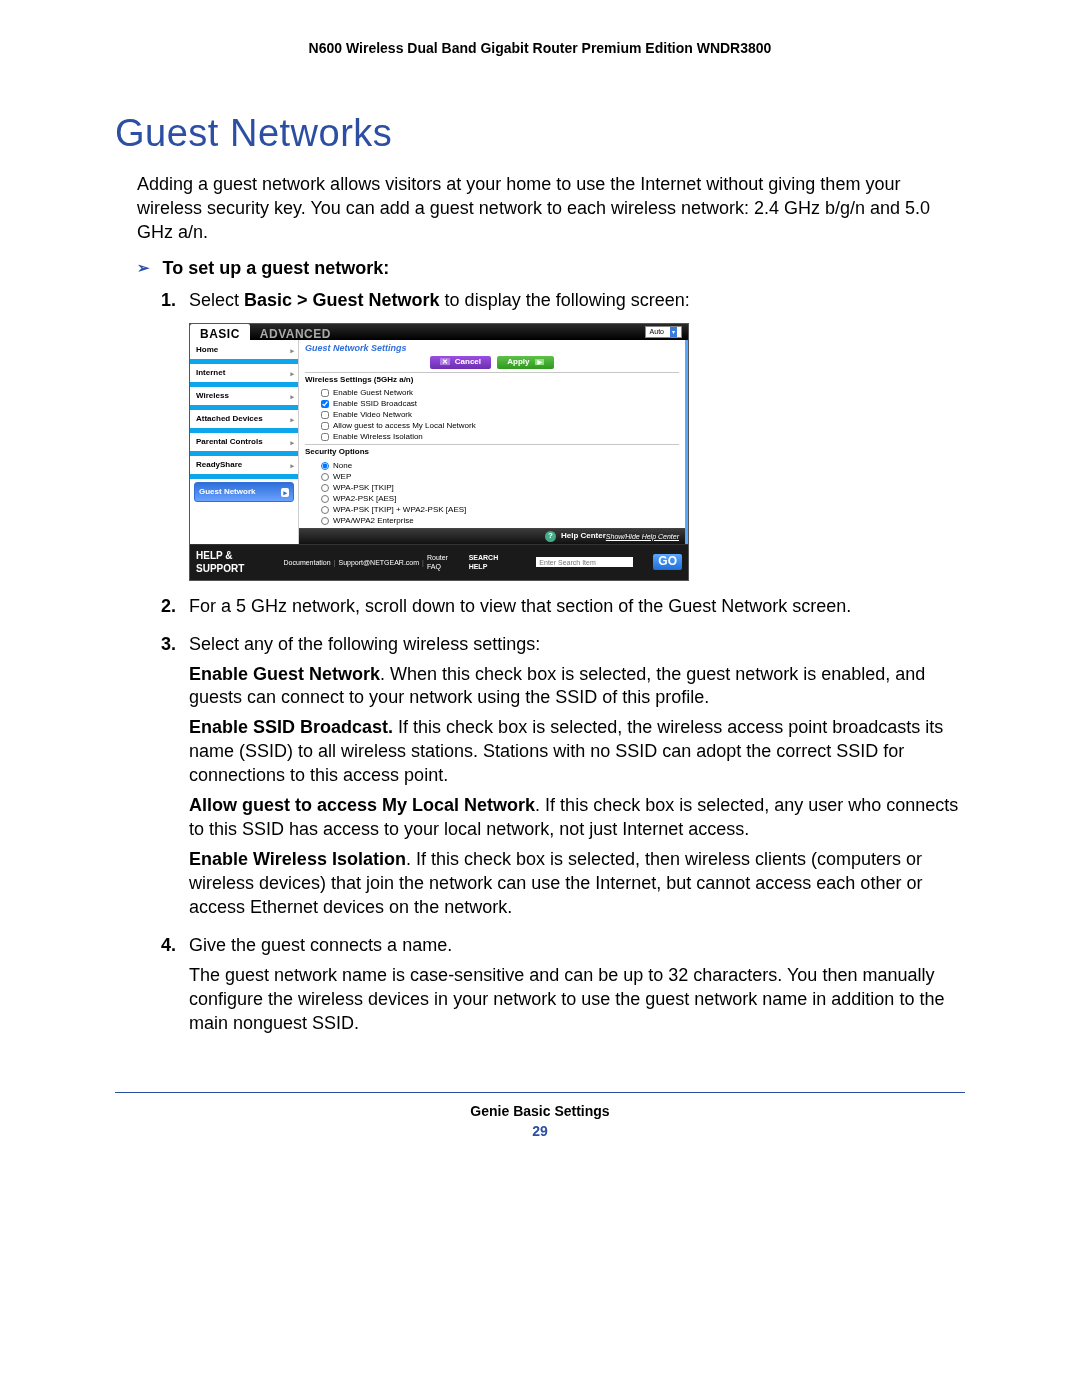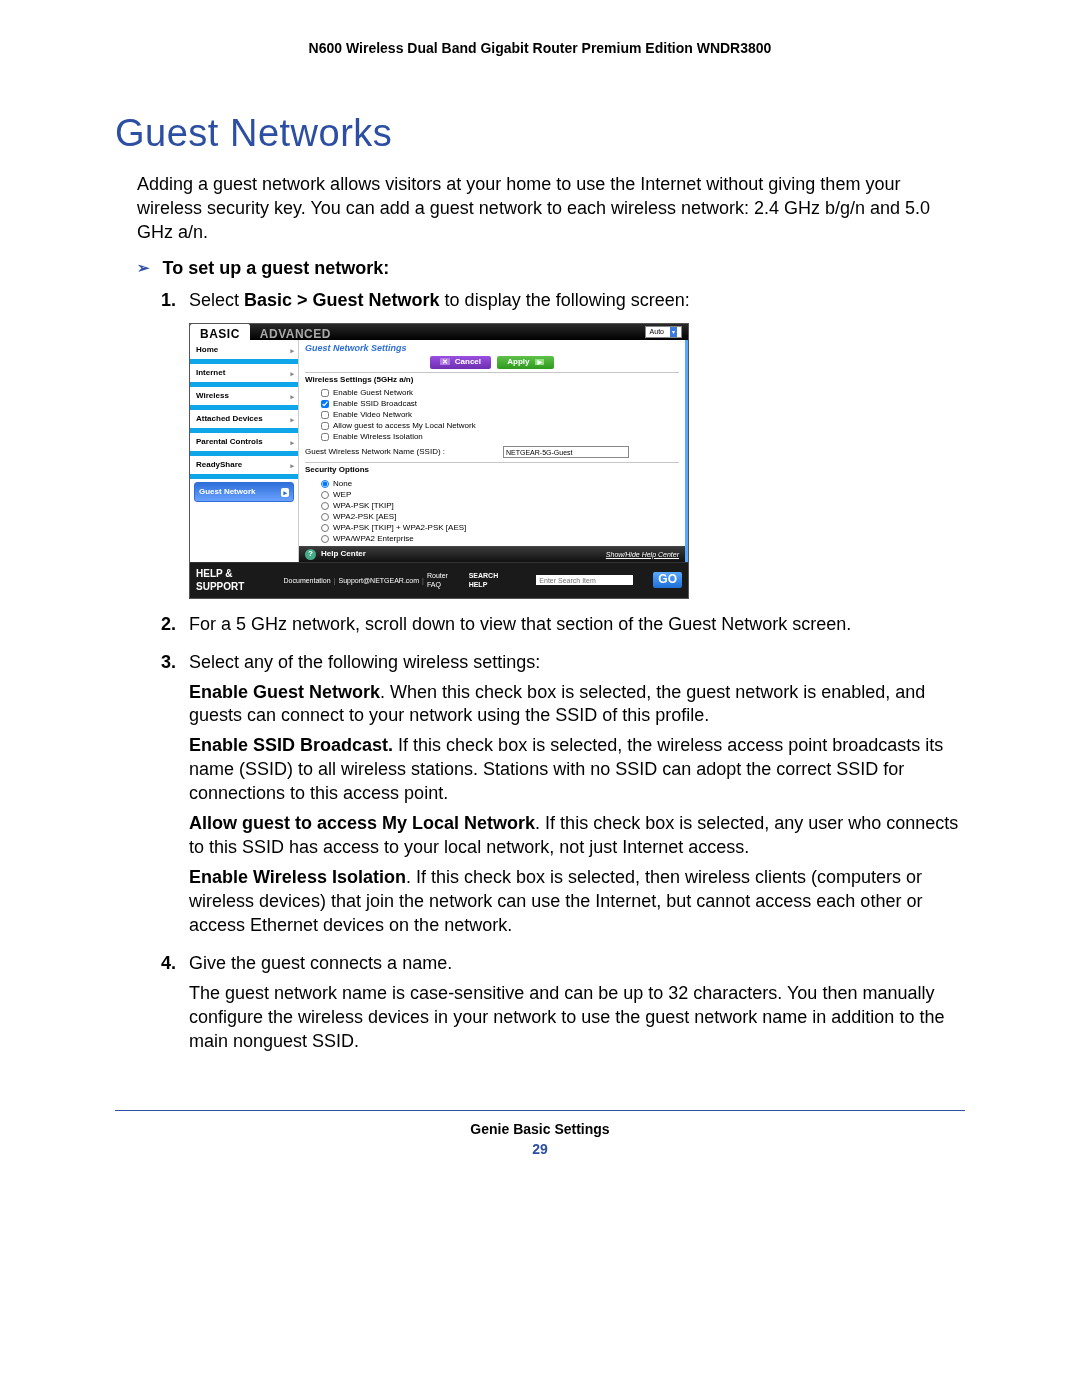--- a/index.html
+++ b/index.html
@@ -176,21 +176,21 @@
   .ru-ssid { display:flex; align-items:center; padding:2px 6px 4px 6px; gap: 10px;}
   .ru-ssid input[type=text] {
     font-size:7px; height:10px; width:120px; margin-left:auto; margin-right:50px;
     border:1px solid #888; padding:0 2px;
   }
   .ru-helpbar {
     background: linear-gradient(#3a3a3a,#111);
     color: #fff;
     display: flex;
     align-items: center;
-    justify-content: space-between;
+    justify-content: flex-end;
     font-size: 8px;
     padding: 2px 6px;
     border-top: 1px solid #444;
   }
   .ru-helpbar .q {
     background:#4a8; color:#fff; border-radius:50%; width:11px; height:11px;
     display:inline-flex; align-items:center; justify-content:center; margin-right:5px; font-weight:bold;
   }
   .ru-helpbar .showhide { font-style:italic; text-decoration:underline; font-size:7px;}
   .ru-support {
@@ -313,24 +313,20 @@
                   <span>Enable Video Network</span>
                 </label>
               <label class="ru-opt">
                   <input type="checkbox" style="">
                   <span>Allow guest to access My Local Network</span>
                 </label>
               <label class="ru-opt">
                   <input type="checkbox" style="">
                   <span>Enable Wireless Isolation</span>
                 </label>
-            </div>
-            <div class="ru-ssid">
-              <span>Guest Wireless Network Name (SSID) :</span>
-              <input type="text" value="NETGEAR-5G-Guest" style="">
             </div>
             <div class="ru-divider"></div>
             <div class="ru-section-label">Security Options</div>
             <div class="ru-opts">
               <label class="ru-opt">
                   <input type="radio" name="sec" checked="" style="">
                   <span>None</span>
                 </label>
               <label class="ru-opt">
                   <input type="radio" name="sec" style="">

